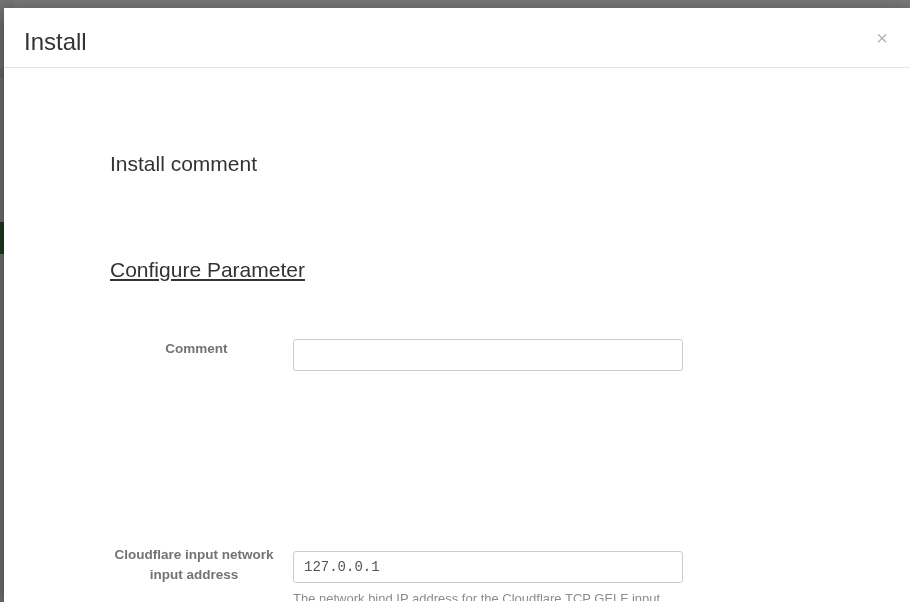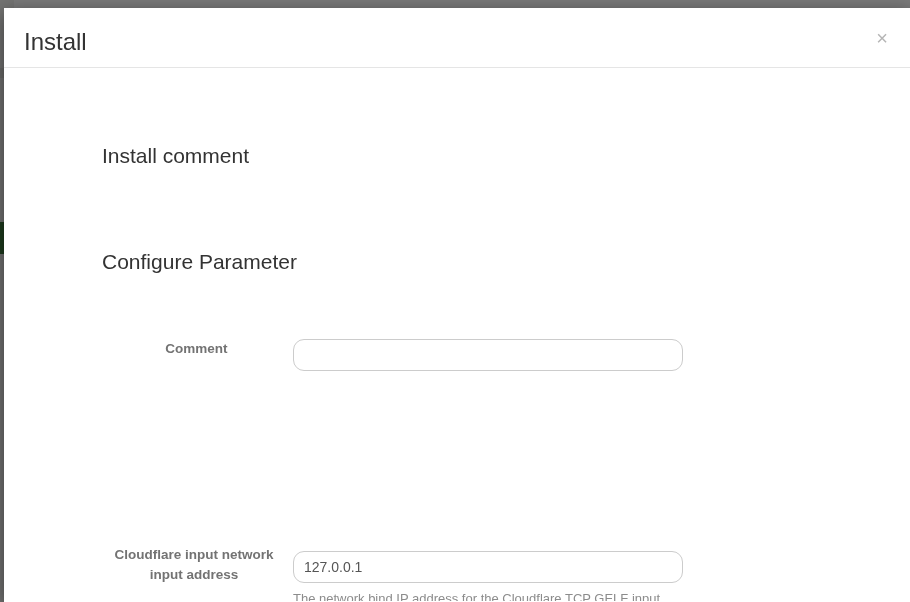--- a/index.html
+++ b/index.html
@@ -94,21 +94,21 @@
     position: relative;
     height: 533px;
     overflow: hidden;
     padding: 0;
   }
 
   .section-heading {
     font-size: 21px;
     color: #333333;
     font-weight: normal;
-    margin: 4px;
+    margin: 12px;
     position: absolute;
   }
 
   
   .form-row {
     position: absolute;
     left: 0;
     width: 906px;
   }
 
@@ -123,45 +123,45 @@
     text-align: center;
   }
 
   .form-control {
     position: absolute;
     left: 289px;
     width: 390px;
     height: 32px;
     box-sizing: border-box;
     border: 1px solid #ccc;
-    border-radius: 11px;
+    border-radius: 3px;
     background: #fff;
     font-size: 14px;
     color: #555555;
     padding: 5px 10px;
-    font-family: Liberation Sans, sans-serif;
+    font-family: Liberation Mono, monospace;
     outline: none;
   }
 
   .help-block {
     position: absolute;
     left: 289px;
     width: 395px;
     font-size: 13px;
     color: #8c8c8c;
     line-height: 1.45;
   }
 
   
   #h-install-comment { left: 94px; top: 72px; }
   #row-comment { top: 130px; }
   #label-comment { top: 141px; }
   #input-comment { top: 141px; }
 
-  #h-configure-parameter { left: 94px; top: 178px; }
+  #h-configure-parameter { left: 94px; top: 178px; text-decoration: underline; }
 
   #row-bind { top: 236px; }
   #label-bind { top: 241px; width: 160px; }
   #input-bind { top: 247px; }
   #help-bind { top: 286px; }
 
   #row-timerange { top: 305px; }
 
   #row-maxmind { top: 371px; }
 

